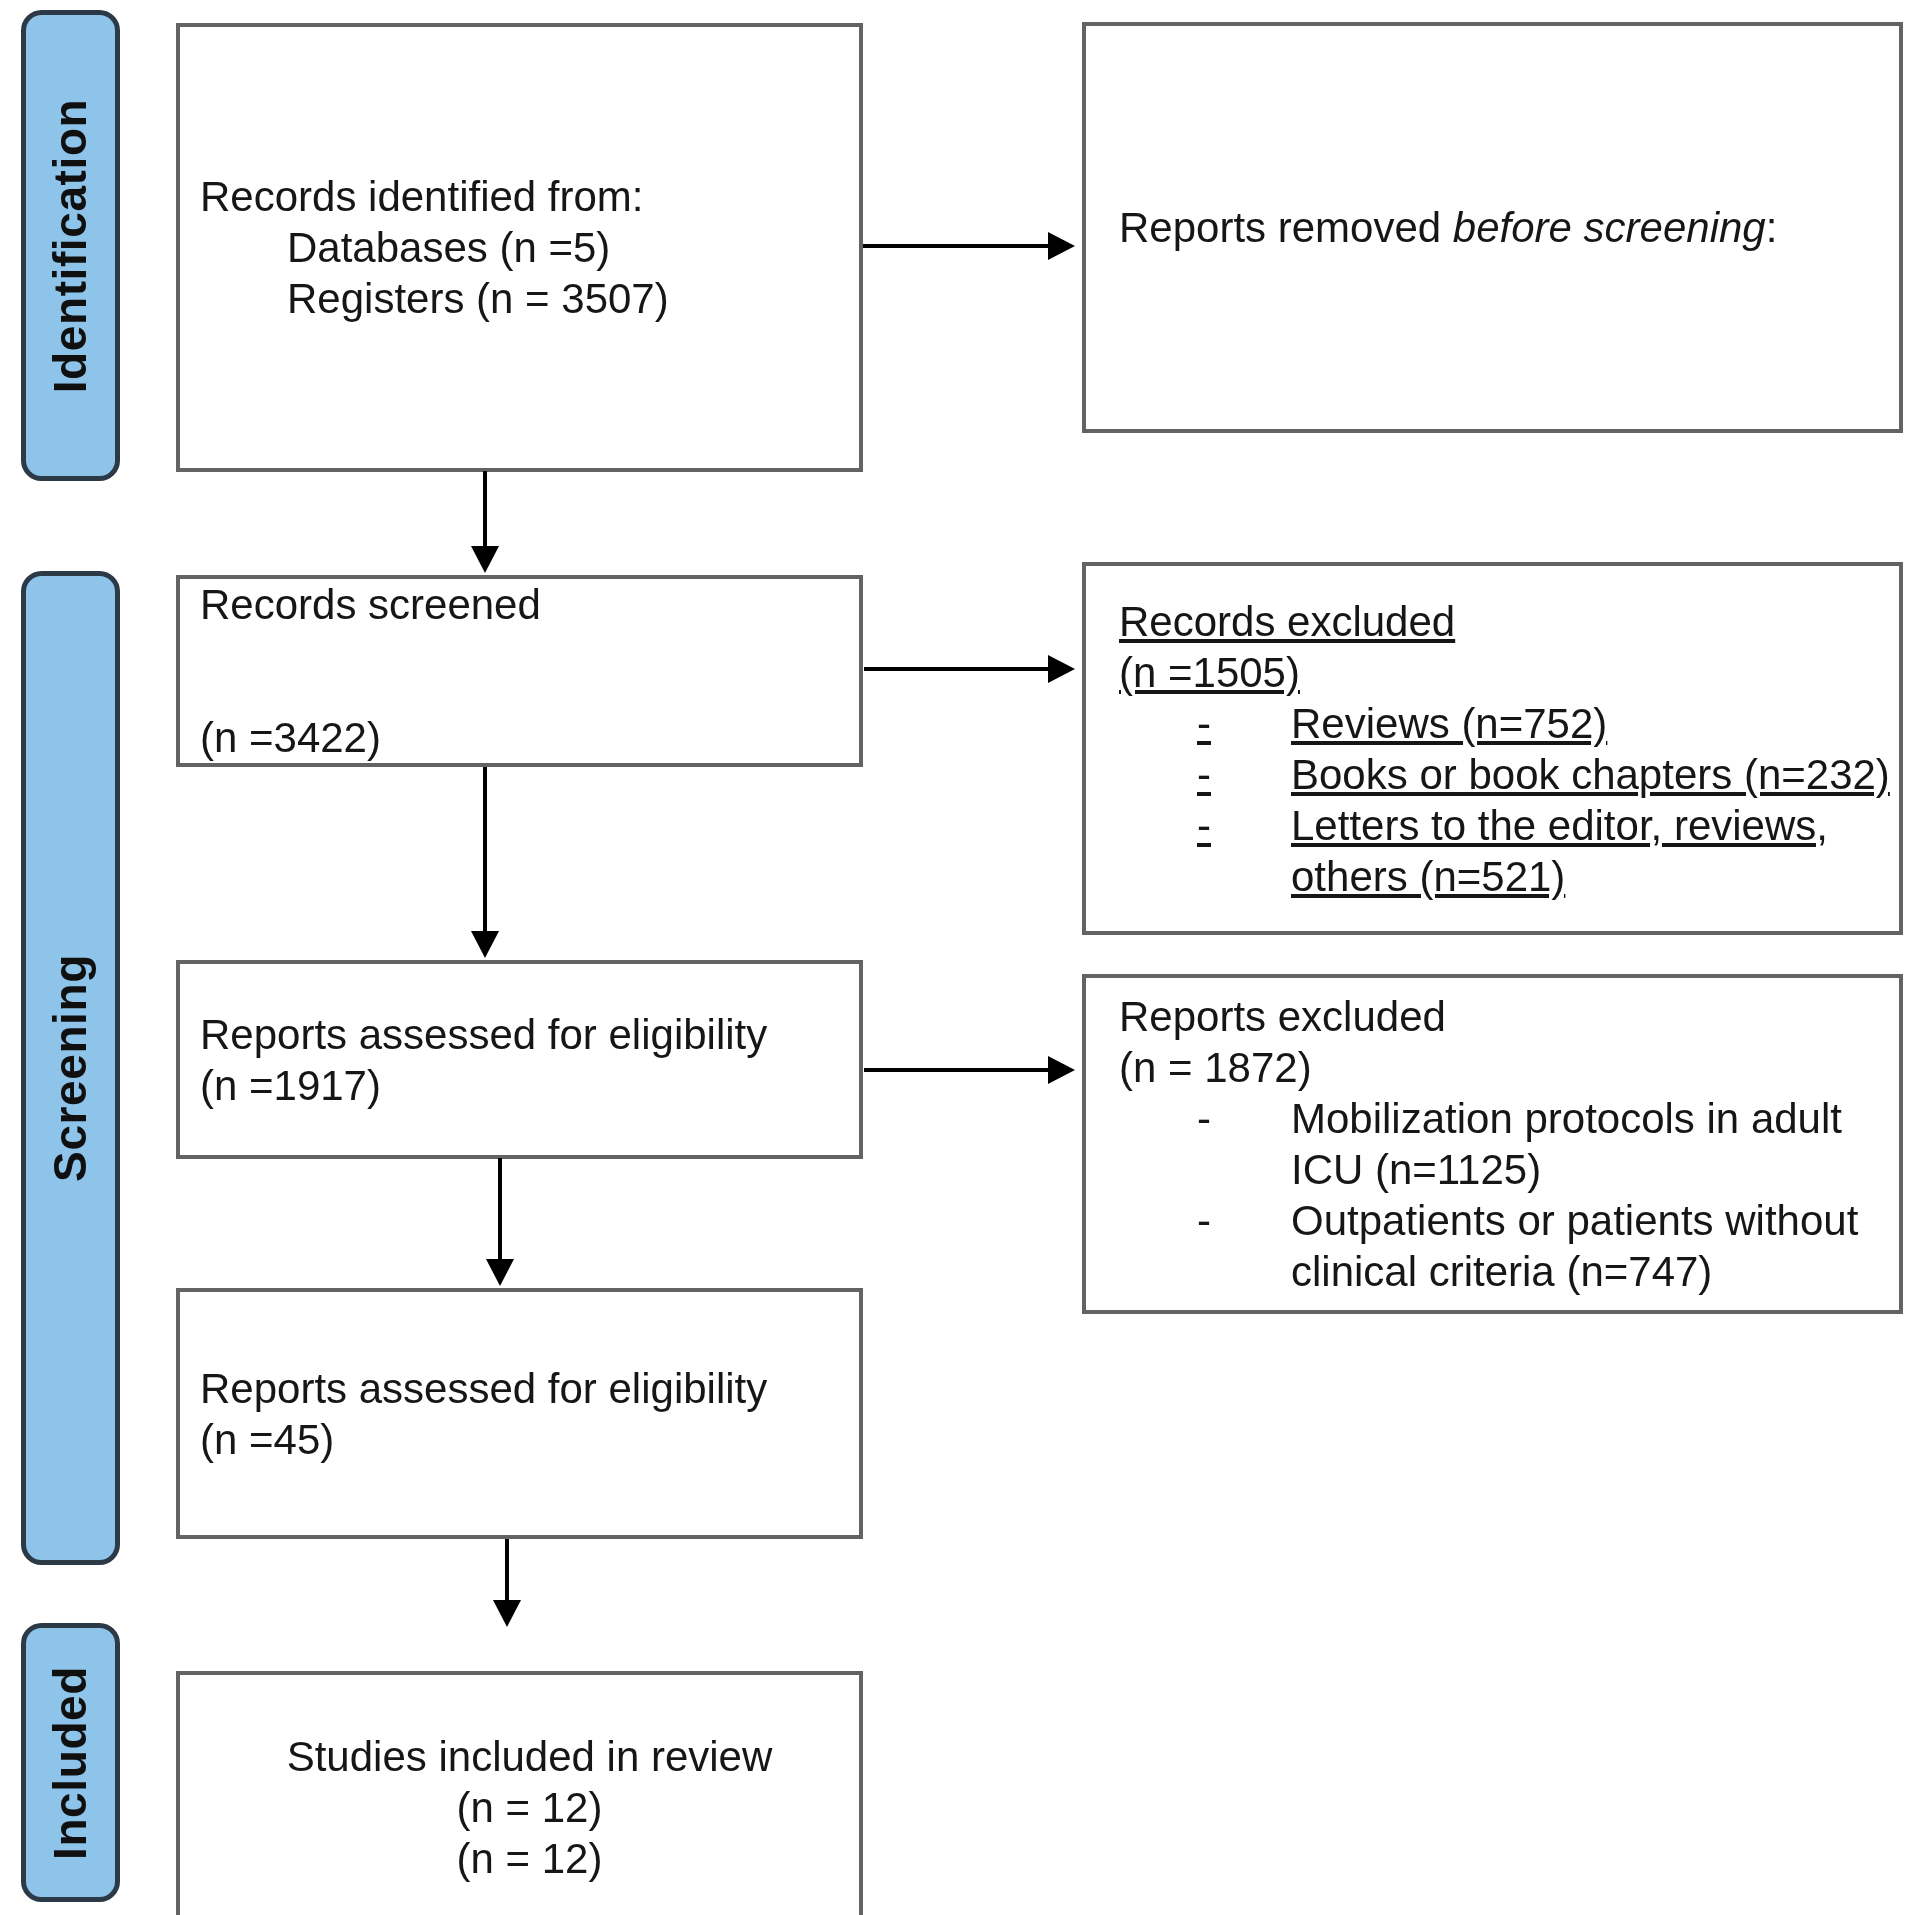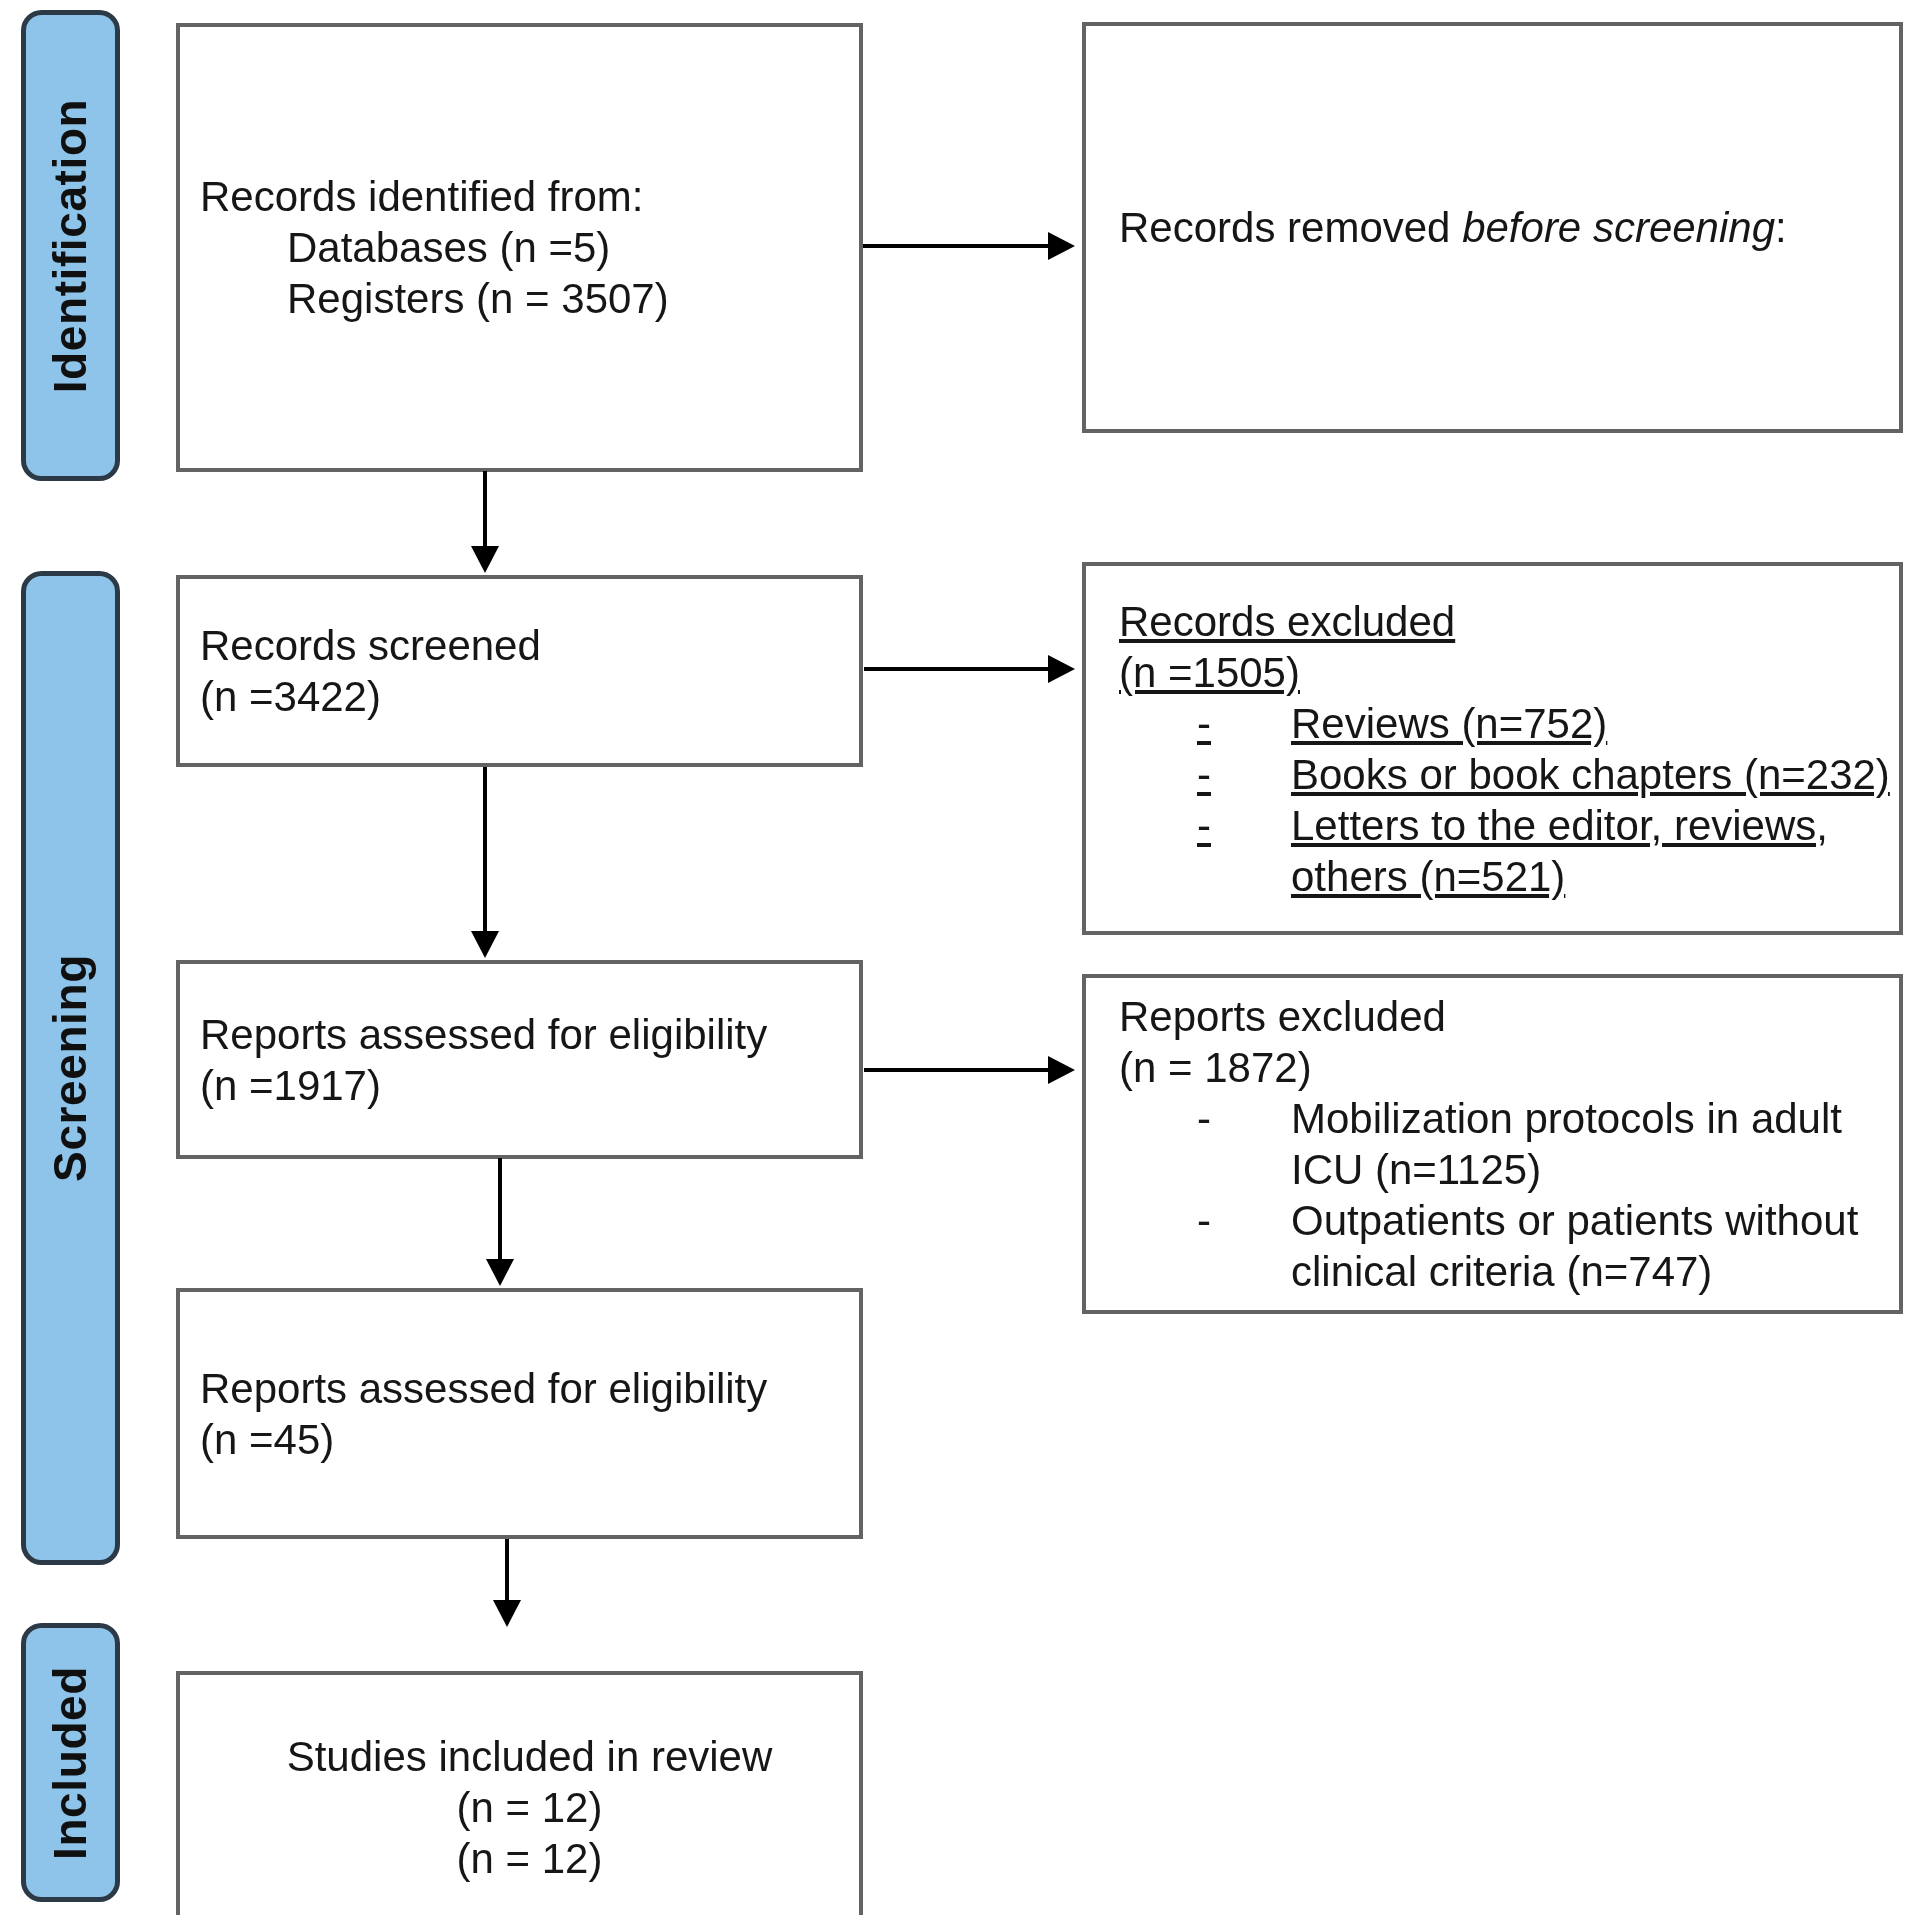--- a/index.html
+++ b/index.html
@@ -71,24 +71,24 @@
     <span class="stage-text">Included</span>
   </div>
 
   <div class="box" style="left:176px;top:23px;width:687px;height:449px;">
     <div class="line">Records identified from:</div>
     <div class="line ind">Databases (n =5)</div>
     <div class="line ind">Registers (n = 3507)</div>
   </div>
 
   <div class="box rbox" style="left:1082px;top:22px;width:821px;height:411px;">
-    <div class="line"><span>Records removed </span><span class="it">before screening</span><span>:</span></div>
+    <div class="line"><span>Reports removed </span><span class="it">before screening</span><span>:</span></div>
   </div>
 
-  <div class="box" style="left:176px;top:575px;width:687px;height:192px;">
+  <div class="box" style="left:176px;top:575px;width:687px;height:192px;justify-content:space-between;">
     <div class="line">Records screened</div>
     <div class="line">(n =3422)</div>
   </div>
 
   <div class="box rbox" style="left:1082px;top:562px;width:821px;height:373px;text-decoration:underline;">
     <div class="line">Records excluded</div>
     <div class="line">(n =1505)</div>
     <div class="bullet">
       <span class="dash">-</span>
       <span class="btext">Reviews (n=752)</span>

